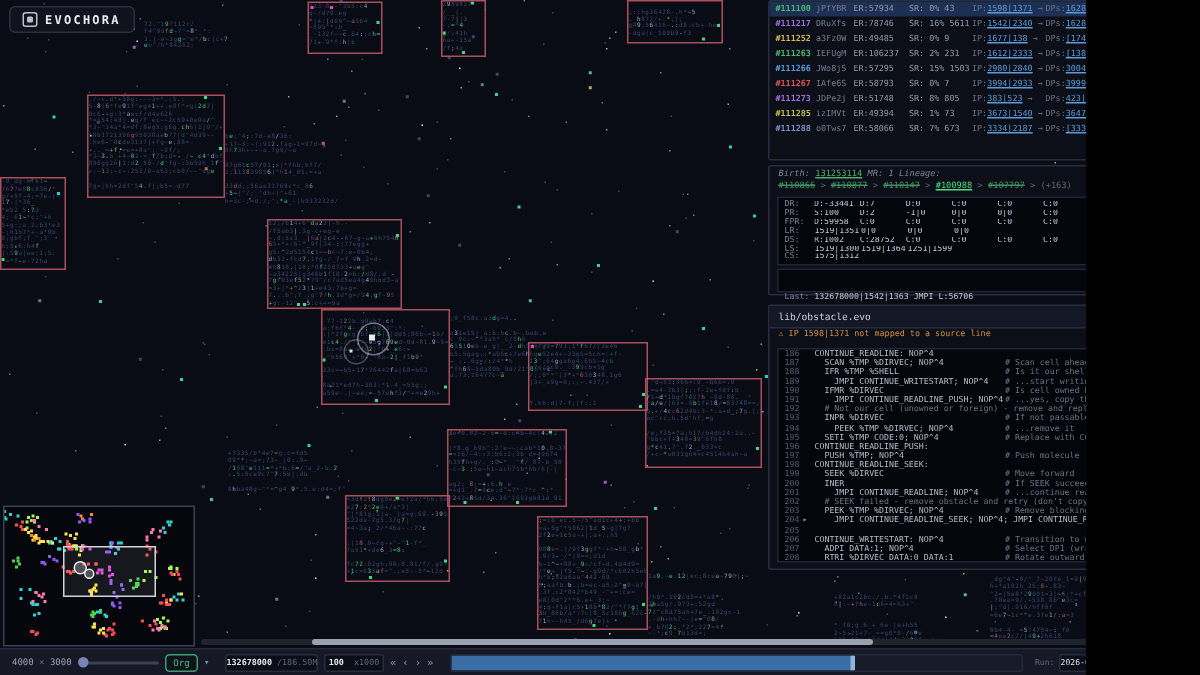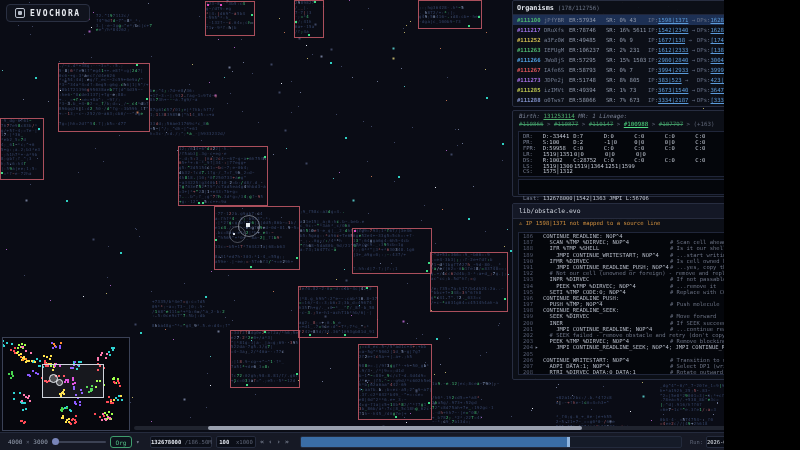--- a/index.html
+++ b/index.html
@@ -431,28 +431,20 @@
         <div id="wdot" style="left: 233px; top: 233px;"></div>
       </div>
   </div>
 
   <div id="logo">
     <span id="logoicon"></span>
     <span id="logotitle">EVOCHORA</span>
   </div>
 
   <div id="panel-organisms" class="panel">
-    <div id="orghead">
-      <span id="orgtitle">Organisms</span>
-      <span id="orgcount">(178/112756)</span>
-      <span class="sp"></span>
-      <input id="filter" placeholder="Filter..." style="">
-      <button id="gmbtn">GM</button>
-      <span id="orgcollapse">▴</span>
-    </div>
     <div id="org-rows">
         <div class="orow sel"><span class="oid" style="color:#4db56f">#111100</span><span class="onm">jPfYBR</span><span class="oer">ER:57934</span><span class="osr">SR: 0% 43</span><span class="oip"><span class="dim">IP:</span><span class="lnk">1598|1371</span><span class="dim"> →</span></span><span class="odp"><span class="dim">DPs:</span><span class="lnk">1628|1351</span> <span class="lnk">[1441|1351]</span></span><span class="oclose">×</span></div>
         <div class="orow"><span class="oid" style="color:#9a6fe0">#111217</span><span class="onm">DRuXfs</span><span class="oer">ER:78746</span><span class="osr">SR: 16% 5611</span><span class="oip"><span class="dim">IP:</span><span class="lnk">1542|2340</span><span class="dim"> →</span></span><span class="odp"><span class="dim">DPs:</span><span class="lnk">1628|2332</span> <span class="lnk">[1457|2332]</span></span></div>
         <div class="orow"><span class="oid" style="color:#cdb94f">#111252</span><span class="onm">a3Fz0W</span><span class="oer">ER:49485</span><span class="osr">SR: 0% 9</span><span class="oip"><span class="dim">IP:</span><span class="lnk">1677|138</span><span class="dim"> →</span></span><span class="odp"><span class="dim">DPs:</span><span class="lnk">[1744|62]</span> <span class="lnk">1631|132</span></span></div>
         <div class="orow"><span class="oid" style="color:#4db56f">#111263</span><span class="onm">IEFUgM</span><span class="oer">ER:106237</span><span class="osr">SR: 2% 231</span><span class="oip"><span class="dim">IP:</span><span class="lnk">1612|2333</span><span class="dim"> →</span></span><span class="odp"><span class="dim">DPs:</span><span class="lnk">[1383|1682]</span> <span class="lnk">1519|1476</span></span></div>
         <div class="orow"><span class="oid" style="color:#4f9fe0">#111266</span><span class="onm">JWo8jS</span><span class="oer">ER:57295</span><span class="osr">SR: 15% 1503</span><span class="oip"><span class="dim">IP:</span><span class="lnk">2980|2840</span><span class="dim"> →</span></span><span class="odp"><span class="dim">DPs:</span><span class="lnk">3004|2788</span> <span class="lnk">[2920|2788]</span></span></div>
         <div class="orow"><span class="oid" style="color:#d9565a">#111267</span><span class="onm">IAfe6S</span><span class="oer">ER:58793</span><span class="osr">SR: 0% 7</span><span class="oip"><span class="dim">IP:</span><span class="lnk">3994|2933</span><span class="dim"> →</span></span><span class="odp"><span class="dim">DPs:</span><span class="lnk">3999|2961</span> <span class="lnk">[3999|2845]</span></span></div>
         <div class="orow"><span class="oid" style="color:#a06fe0">#111273</span><span class="onm">JDPe2j</span><span class="oer">ER:51748</span><span class="osr">SR: 8% 805</span><span class="oip"><span class="dim">IP:</span><span class="lnk">383|523</span><span class="dim"> →</span></span><span class="odp"><span class="dim">DPs:</span><span class="lnk">423|549</span> <span class="lnk">[423|460]</span></span></div>
         <div class="orow"><span class="oid" style="color:#b9c24f">#111285</span><span class="onm">izIMVt</span><span class="oer">ER:49394</span><span class="osr">SR: 1% 73</span><span class="oip"><span class="dim">IP:</span><span class="lnk">3673|1540</span><span class="dim"> →</span></span><span class="odp"><span class="dim">DPs:</span><span class="lnk">3647|1527</span> <span class="lnk">[3647|1697]</span></span></div>
         <div class="orow"><span class="oid" style="color:#7f8fc9">#111288</span><span class="onm">o0Tws7</span><span class="oer">ER:58066</span><span class="osr">SR: 7% 673</span><span class="oip"><span class="dim">IP:</span><span class="lnk">3334|2187</span><span class="dim"> →</span></span><span class="odp"><span class="dim">DPs:</span><span class="lnk">[3330|2146]</span> <span class="lnk">3330|2222</span></span></div>

